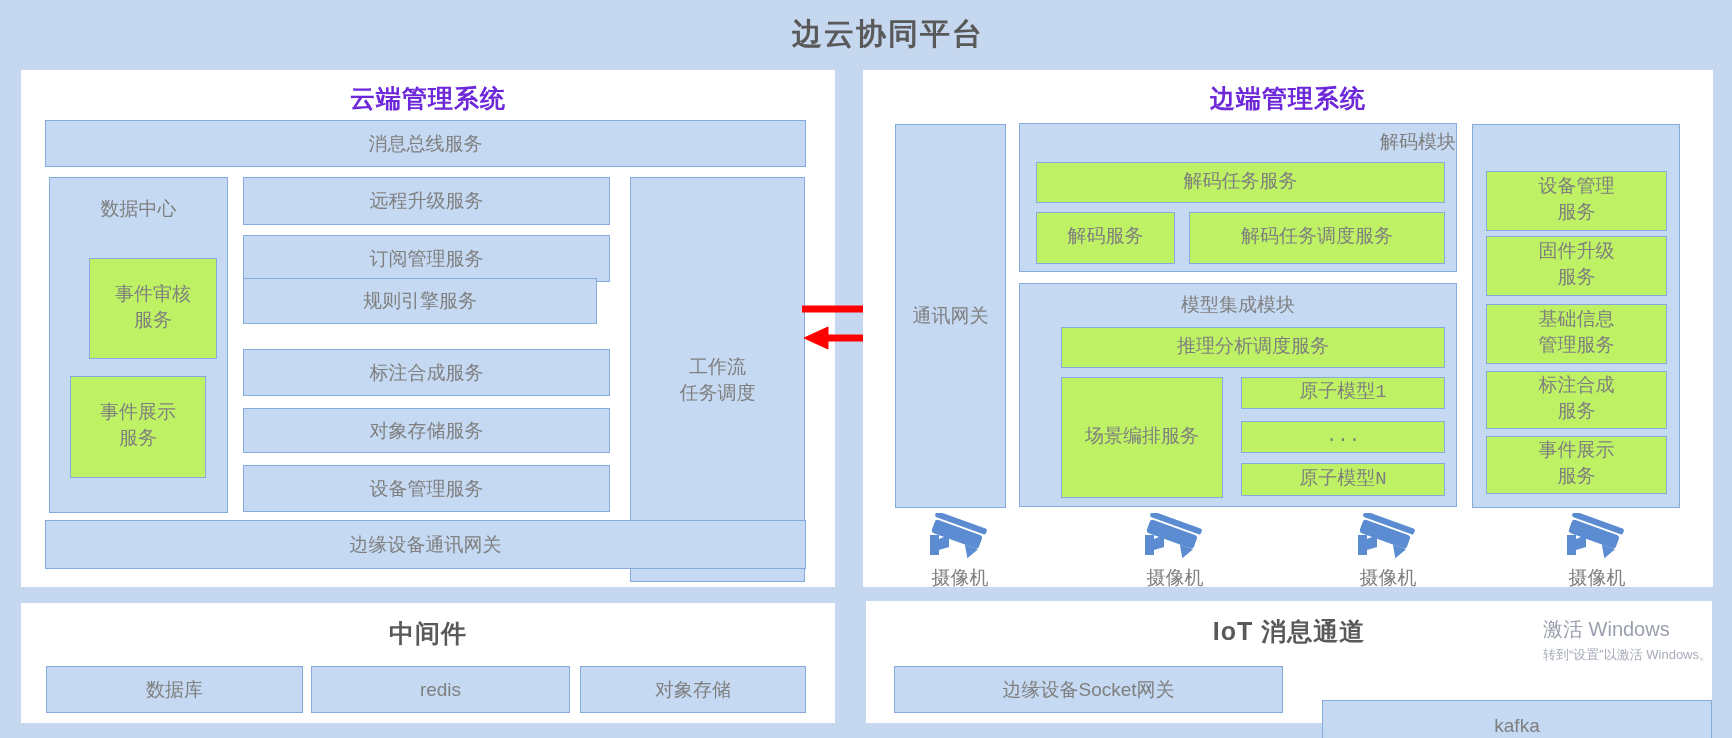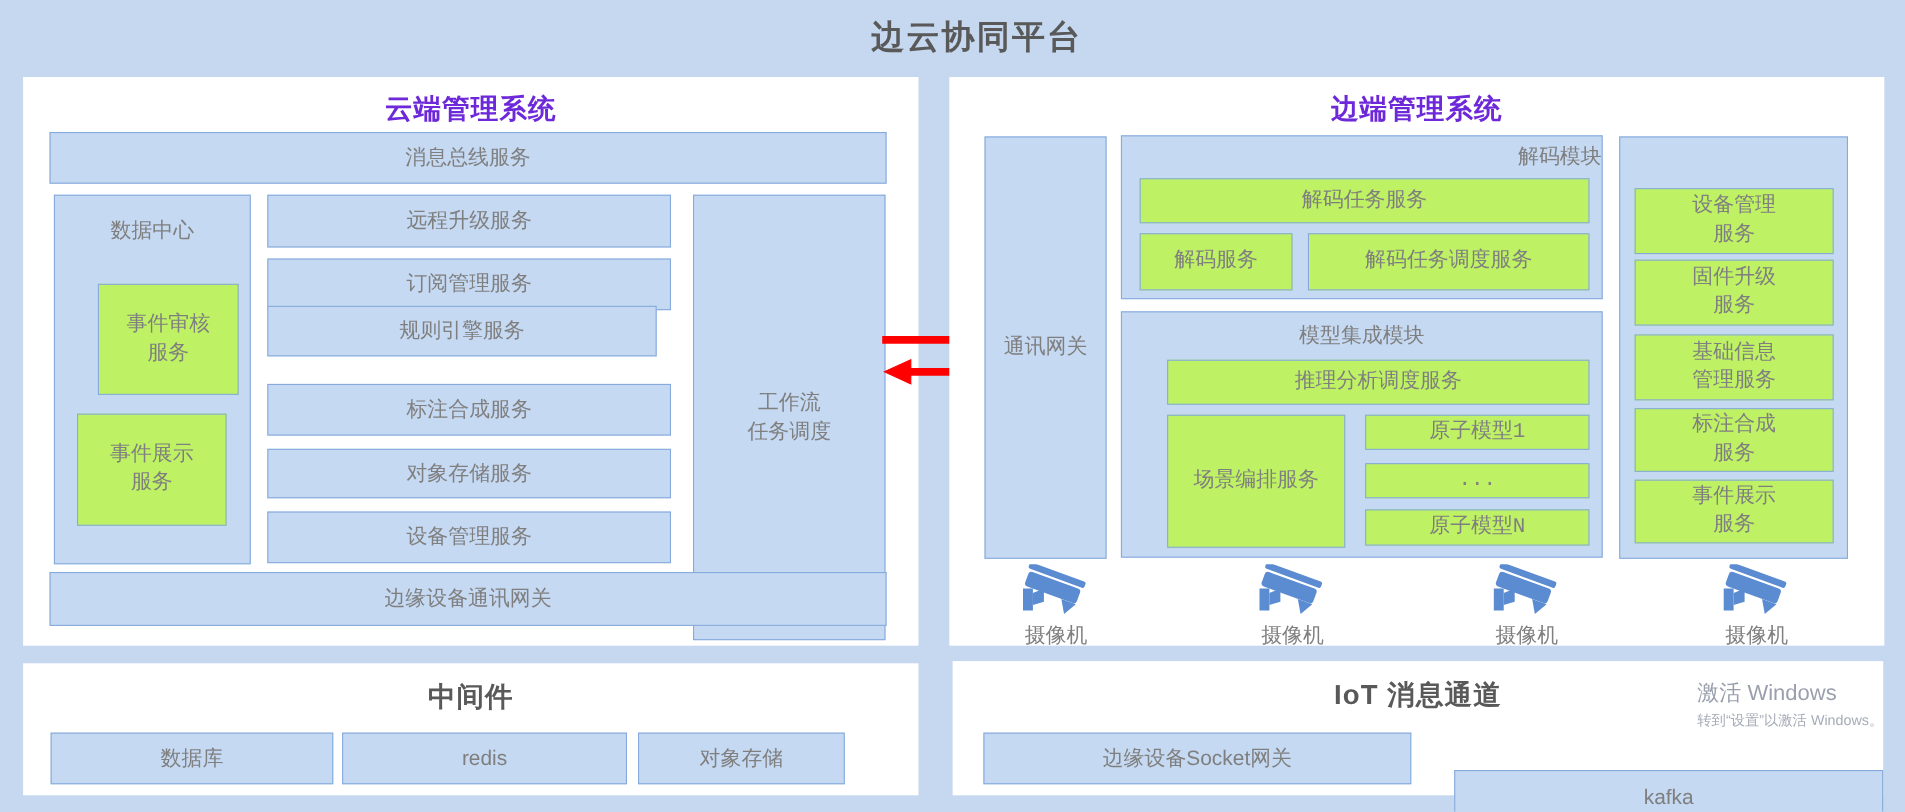--- a/index.html
+++ b/index.html
@@ -149,21 +149,21 @@
           <polygon points="12,26 22,22 22,34 12,37"></polygon>
         </g>
     </svg>
     <div class="camera-label" style="left:694px;top:495px;">摄像机</div>
   </div>
 
   <div class="abs panel" style="left:21px;top:603px;width:814px;height:120px;">
     <div class="section-title" style="top:14px;">中间件</div>
     <div class="abs box" style="left:25px;top:63px;width:257px;height:47px;">数据库</div>
     <div class="abs box" style="left:290px;top:63px;width:259px;height:47px;">redis</div>
-    <div class="abs box" style="left:559px;top:63px;width:188px;height:47px;">对象存储</div>
+    <div class="abs box" style="left:559px;top:63px;width:226px;height:47px;">对象存储</div>
   </div>
 
   <div class="abs panel" style="left:866px;top:601px;width:846px;height:122px;">
     <div class="section-title" style="top:14px;">IoT 消息通道</div>
     <div class="abs box" style="left:28px;top:65px;width:389px;height:47px;">边缘设备Socket网关</div>
     <div class="abs box" style="left:456px;top:65px;width:390px;height:52px;margin-top:34px;">kafka</div>
   </div>
 
   <div class="watermark1" style="left:1543px;top:616px;">激活 Windows</div>
   <div class="watermark2" style="left:1543px;top:646px;">转到“设置”以激活 Windows。</div>

